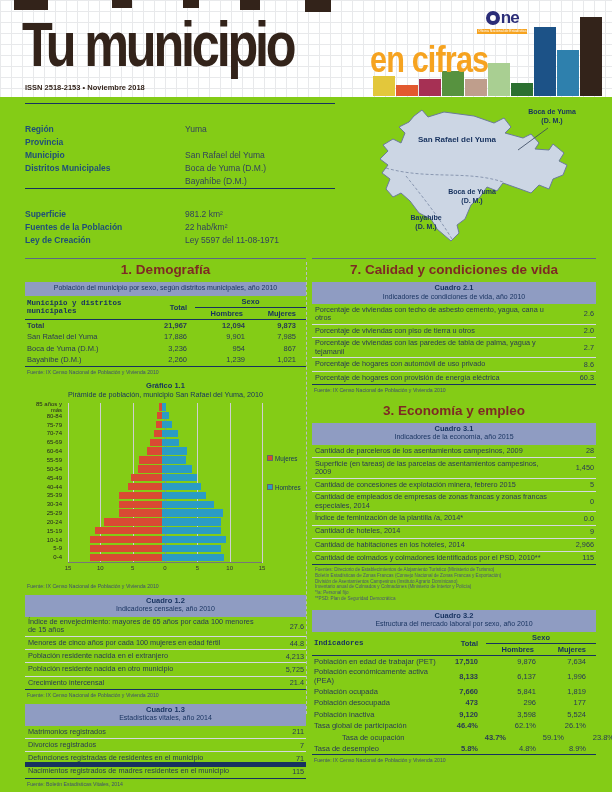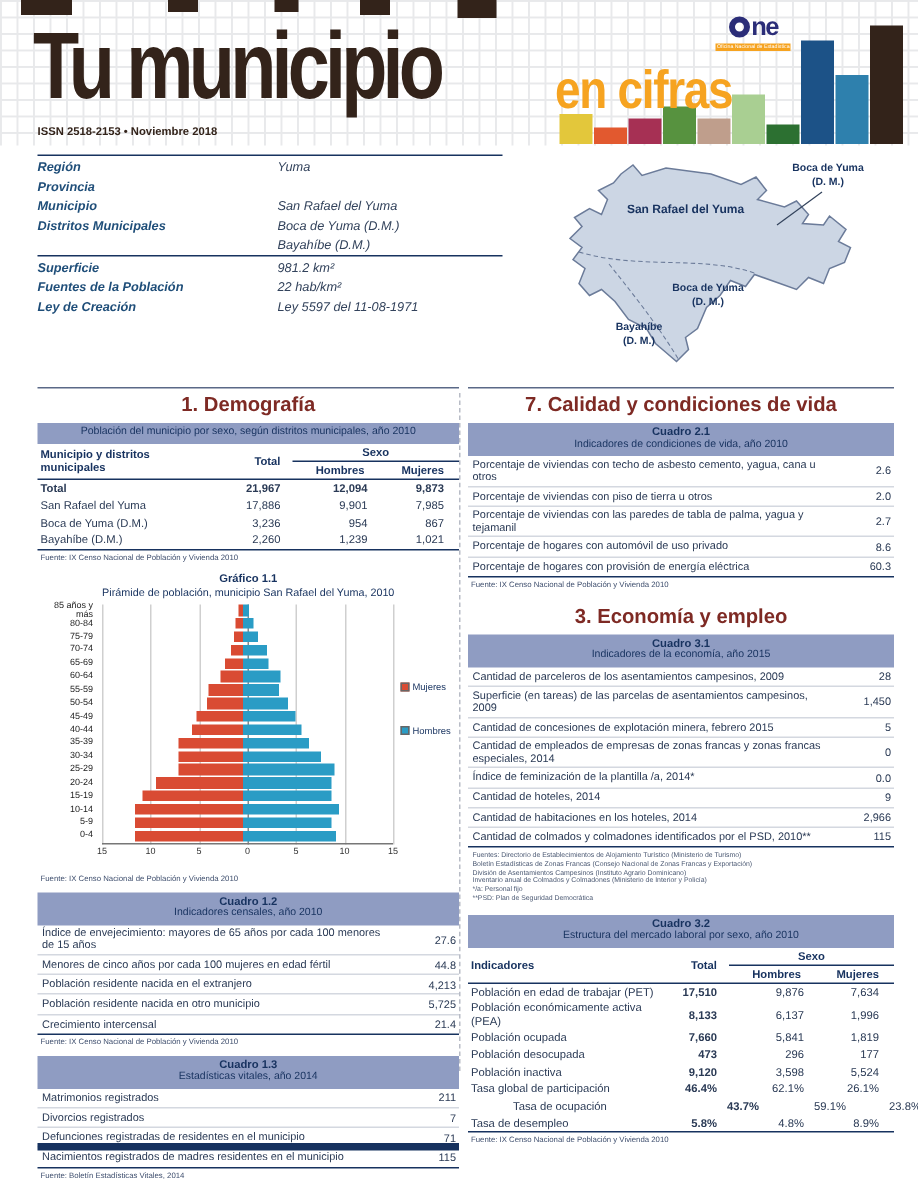--- a/index.html
+++ b/index.html
@@ -1,17 +1,17 @@
 <!DOCTYPE html>
 <html><head>
 <meta charset="utf-8">
 <style>
   * { margin:0; padding:0; box-sizing:border-box; }
   body { background:#888; font-family:"Liberation Sans", sans-serif; }
-  .page { position:relative; width:612px; height:792px; margin:0 auto; background:#ffffff; overflow:hidden; }
+  .page { position:relative; width:612px; height:792px; margin:0 auto; background:#84cc16; overflow:hidden; }
 
   
   .header { position:absolute; left:0; top:0; width:612px; height:97px;
     background-image: linear-gradient(#e8e9eb 1px, transparent 1px),
                       linear-gradient(90deg, #e8e9eb 1px, transparent 1px);
     background-size: 11px 11px; background-color:#fff; }
   .title-main { position:absolute; left:22px; top:8px; font-size:63px; font-weight:bold;
     color:#33231a; letter-spacing:-4px; transform:scaleX(.8); transform-origin:left top; white-space:nowrap; }
   .title-accent { position:absolute; left:370px; top:39px; font-size:36px; font-weight:bold;
     color:#f6a320; letter-spacing:-1px; transform:scaleX(.85); transform-origin:left top; white-space:nowrap; z-index:4; }
@@ -21,21 +21,21 @@
   .decor-bars div { width:22px; }
   .top-squares div { position:absolute; top:0; background:#33231a; }
   .one-logo { position:absolute; left:477px; top:8px; z-index:5; text-align:center; }
   .one-row { display:flex; align-items:center; justify-content:center; }
   .one-ring { width:14px; height:14px; border:4px solid #2b2d78; border-radius:50%; margin-right:1px; }
   .one-ne { font-size:17px; font-weight:bold; color:#2b2d78; letter-spacing:-1px; }
   .one-sub { margin-top:1px; background:#f6a320; color:#fff; font-size:3.5px; padding:0 1px; line-height:5px; white-space:nowrap; }
 
   
   .info { position:absolute; left:25px; top:103px; width:310px; font-size:8.5px; line-height:13px; color:#33435c; }
-  .info-group { border-top:1.3px solid #17325f; padding-top:1px;font-style:italic; }
+  .info-group { border-top:1.3px solid #17325f; padding-top:19px; }
   .info-row { display:flex; }
   .info-label { width:160px; font-weight:bold; color:#1f4e79; }
   .info-value { flex:1; }
 
   
   .map { position:absolute; left:352px; top:100px; width:256px; height:152px; }
   .map text { font-size:7px; font-weight:bold; fill:#17325f; text-anchor:middle; font-family:"Liberation Sans",sans-serif; }
   .map .big { font-size:8px; }
 
   
@@ -48,21 +48,21 @@
   .band .b1 { font-weight:bold; font-size:7.5px; }
   .band .b2 { font-size:7px; }
 
   .fuente { font-size:5.2px; color:#3f4f6e; margin:2px 0 0 2px; }
   .block { margin-bottom:6px; }
 
   
   .t4 { font-size:7.5px; color:#2a3a55; }
   .t4head { display:grid; grid-template-columns:118px 52px 58px 53px; grid-template-rows:12px 11px;
     border-bottom:1px solid #17325f; font-weight:bold; color:#17325f; align-items:center; }
-  .t4head .h-label { grid-row:1 / span 2; padding-left:2px; }
+  .t4head .h-label { grid-row:1 / span 2; padding-left:2px;font-family:Liberation Mono, monospace; }
   .t4head .h-total { grid-row:1 / span 2; text-align:right; padding-right:8px; }
   .t4head .h-sexo  { grid-column:3 / span 2; text-align:center; border-bottom:.8px solid #17325f; height:100%; line-height:12px; }
   .t4head .h-sub { text-align:right; padding-right:10px; }
   .t4body { border-bottom:1px solid #17325f; }
   .t4row { display:grid; grid-template-columns:118px 52px 58px 53px; align-items:center; min-height:11.5px; }
   .t4row .lab { padding-left:2px; }
   .t4row .num { text-align:right; padding-right:8px; }
   .t4row .num.m { padding-right:10px; }
   .t4row.bold, .t4row .bold { font-weight:bold; }
 

